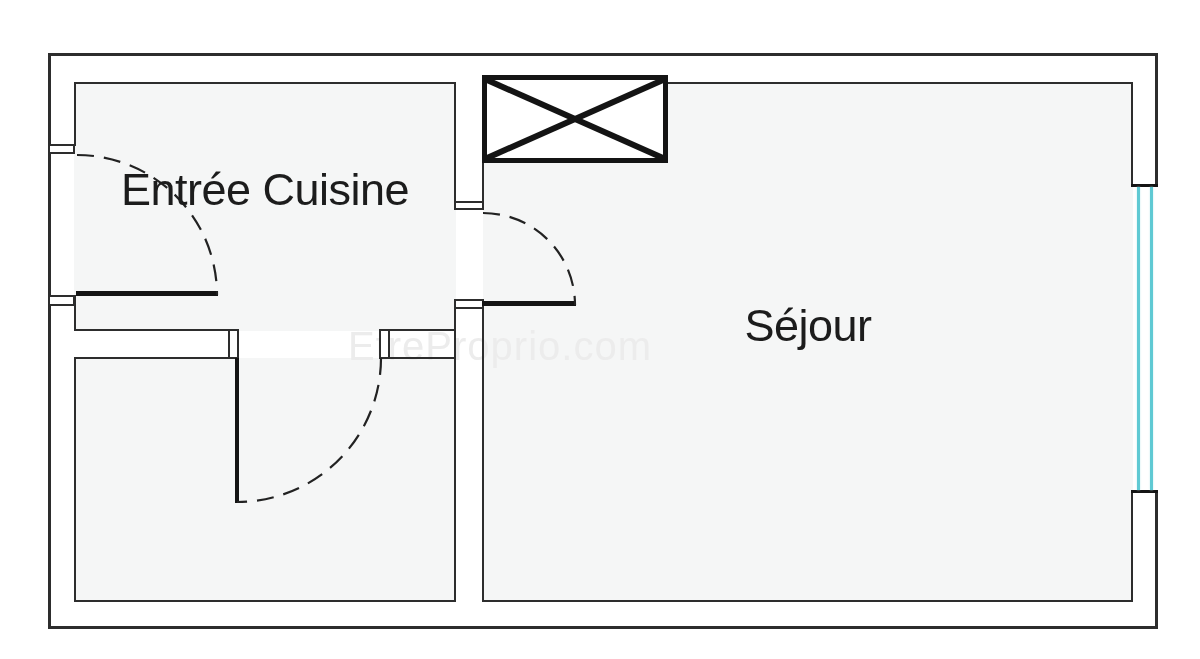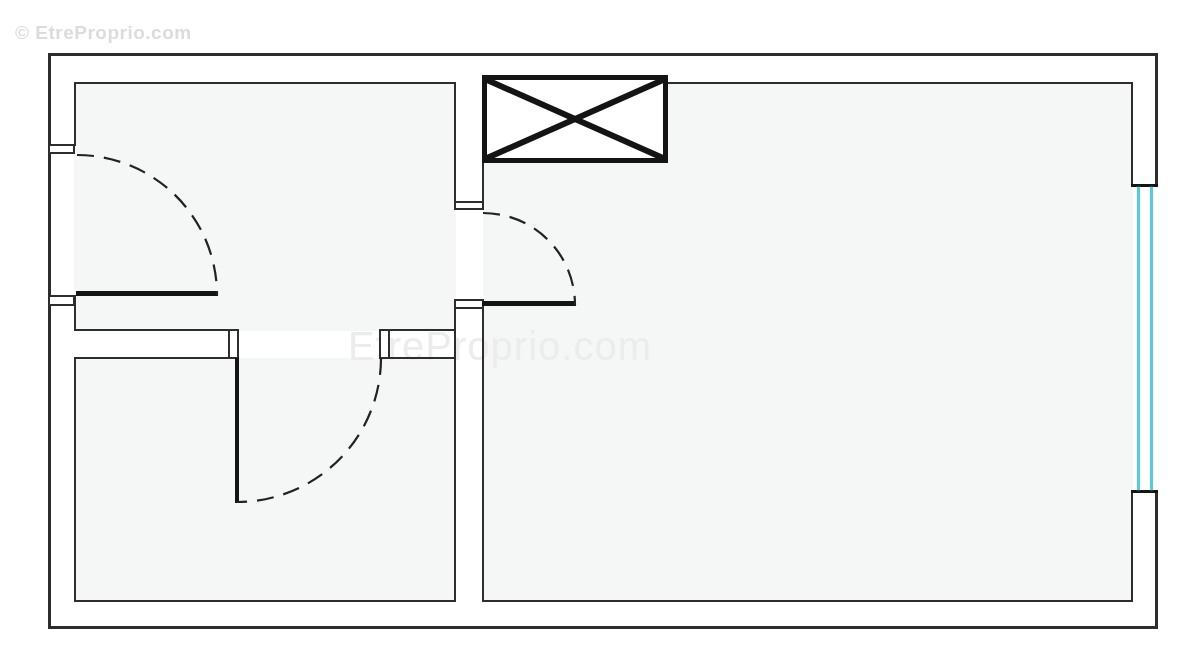--- a/index.html
+++ b/index.html
@@ -87,15 +87,16 @@
       <line x1="176" y1="0" x2="0" y2="78" stroke="#141414" stroke-width="6"></line>
     </svg>
   </div>
 
   <svg class="arcs">
     <path d="M 77 155 A 140 140 0 0 1 217 295" fill="none" stroke="#222" stroke-width="2.2" stroke-dasharray="17 10"></path>
     <path d="M 381 358 A 144 144 0 0 1 237 502" fill="none" stroke="#222" stroke-width="2.2" stroke-dasharray="17 10"></path>
     <path d="M 483 213 A 92 92 0 0 1 575 305" fill="none" stroke="#222" stroke-width="2.2" stroke-dasharray="17 10"></path>
   </svg>
 
+  <div class="room-label" style="left:74px;top:167px;width:382px">Entrée Cuisine</div>
+  <div class="room-label" style="left:483px;top:303px;width:650px">Séjour</div>
 
-  <div class="wm-topleft">© EtreProprio.com</div>
 </div>
 
 </body></html>

